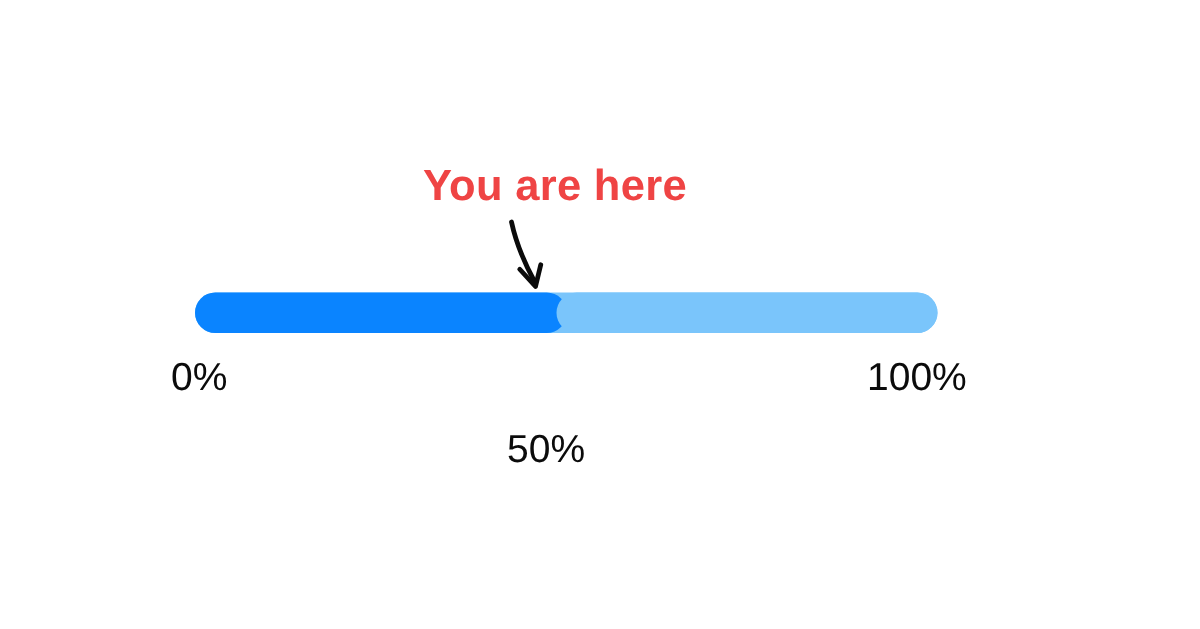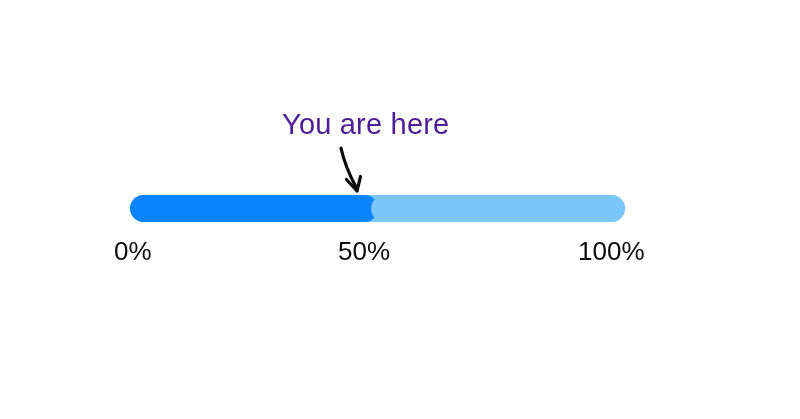--- a/index.html
+++ b/index.html
@@ -19,22 +19,22 @@
     overflow: hidden;
   }
 
   
   #annotation-label {
     position: absolute;
     left: 282px;
     top: 110px;
     font-size: 29px;
     line-height: 1;
-    font-weight: 400;
-    color: #4c1d95;
+    font-weight: 700;
+    color: #ef4444;
     white-space: nowrap;
     letter-spacing: 0.2px;
   }
   #annotation-arrow {
     position: absolute;
     left: 325px;
     top: 140px;
     width: 60px;
     height: 60px;
   }
@@ -69,21 +69,21 @@
   
   .axis-label {
     position: absolute;
     top: 238px;
     font-size: 26px;
     line-height: 1;
     color: #0b0b0b;
     white-space: nowrap;
   }
   #label-start { left: 114px; }
-  #label-mid   { left: 338px; }
+  #label-mid   { left: 338px; margin-top: 48px; }
   #label-end   { left: 578px; text-align: center; }
 </style>
 </head>
 <body style="background: rgb(255, 255, 255);">
 
 <div id="canvas">
 
   <div id="annotation-label">You are here</div>
 
   <div id="annotation-arrow">

